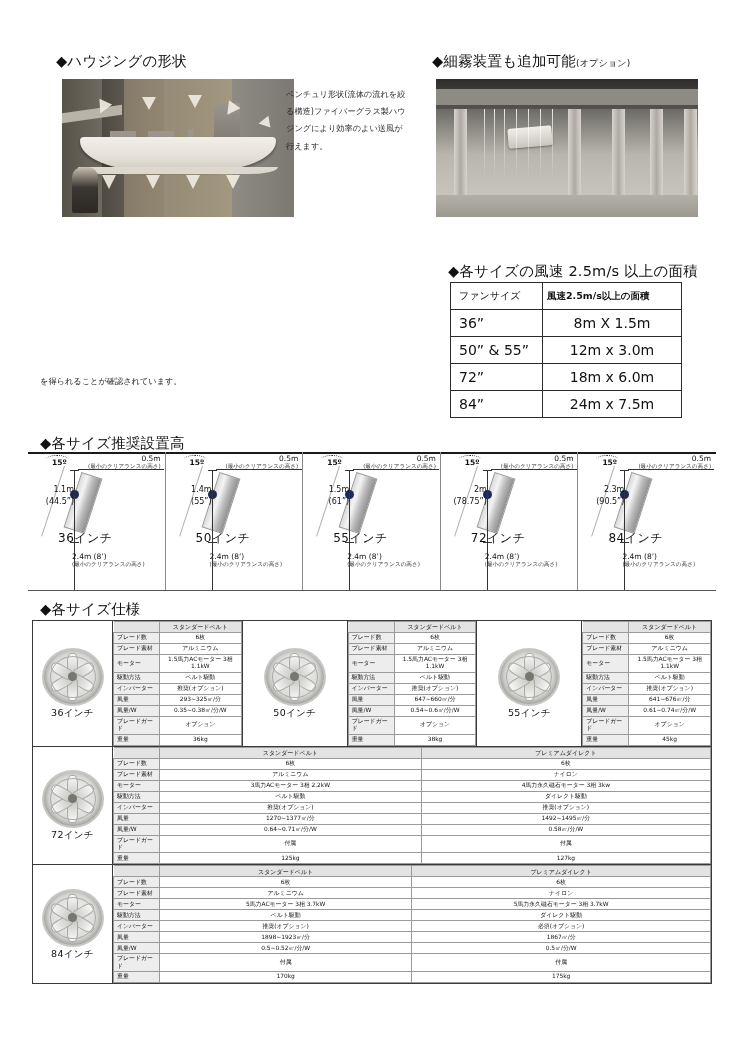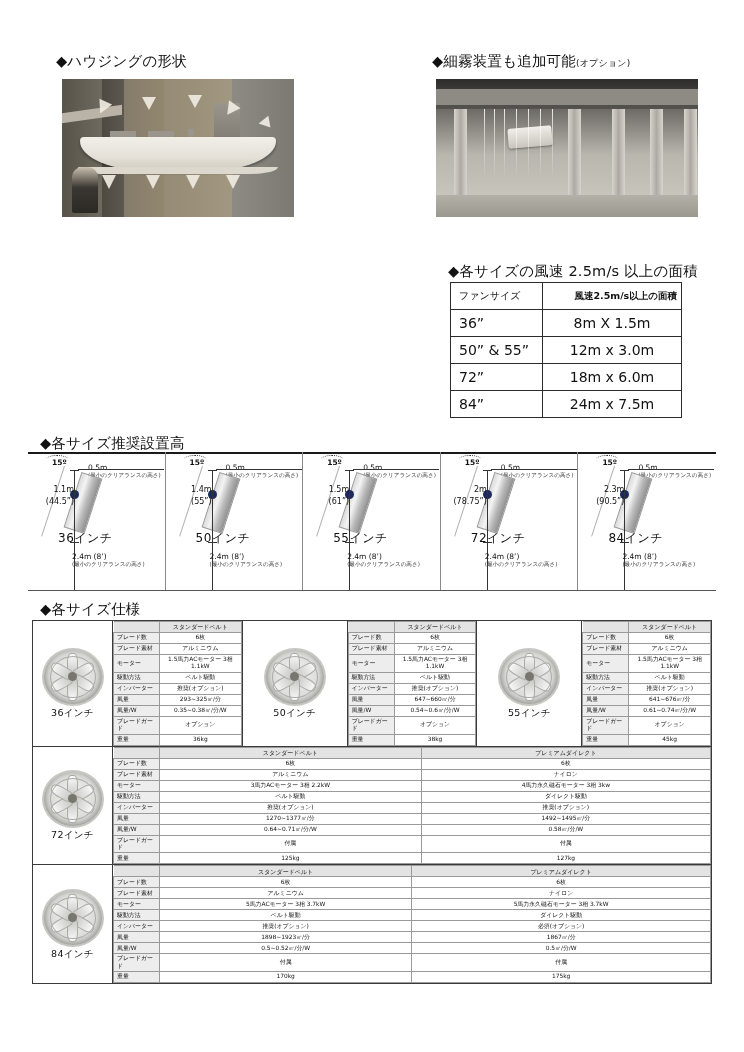--- a/index.html
+++ b/index.html
@@ -103,39 +103,39 @@
     border-top:1.6px dashed #e10000; }
   .lbl-12m { position:absolute; left:130px; top:12px; font-size:11.5px; font-weight:bold; }
   .lbl-3m { position:absolute; left:344px; top:42px; font-size:10.5px; font-weight:bold; }
   .flow-caption { position:absolute; left:40px; top:372px; width:390px;
     font-size:8.2px; line-height:2.3; color:#1a1a1a; }
 
   
   .area-tbl { position:absolute; left:450px; top:282px; width:232px;
     border-collapse:collapse; }
   .area-tbl td, .area-tbl th { border:1px solid #2b2b2b; }
-  .area-tbl thead th { font-size:9.5px; font-weight:bold; padding:6px 4px; text-align:right; }
+  .area-tbl thead th { font-size:9.5px; font-weight:bold; padding:6px 4px; text-align:left; }
   .area-tbl thead th.c1 { text-align:left; padding-left:8px; font-weight:500;font-size:10px; }
   .area-tbl tbody td { font-size:14px; padding:5px 4px; }
   .area-tbl tbody td.c1 { text-align:left; padding-left:8px; width:92px; }
   .area-tbl tbody td.c2 { text-align:center; }
 
   
   .inst-wrap { position:absolute; left:28px; top:452px; width:688px; height:140px; }
   .inst-top-rule { position:absolute; left:0; top:0; width:688px; height:0;
     border-top:2px solid #1a1a1a; }
   .inst-bot-rule { position:absolute; left:0; top:138px; width:688px; height:0;
     border-top:1px solid #555; }
   .inst-cell { position:absolute; top:0; width:137.6px; height:138px; }
   .inst-cell .divider { position:absolute; right:0; top:0; width:0; height:138px;
     border-right:1px solid #8a8a8a; }
   .ic-angle { position:absolute; left:24px; top:6px; font-size:7.5px; font-weight:bold; }
   .ic-arcdot { position:absolute; left:18px; top:3px; width:22px; height:8px;
     border-top:1px dotted #333; border-radius:50%; }
-  .ic-05 { position:absolute; left:60px; top:11px; font-size:7.5px; text-align:left; }
+  .ic-05 { position:absolute; left:60px; top:2px; font-size:7.5px; text-align:right; }
   .ic-05 .sub { display:block; font-size:5.6px; color:#333; }
   .ic-rule05 { position:absolute; left:50px; top:17px; width:86px; height:0;
     border-top:1px solid #333; }
   .ic-fan { position:absolute; left:44px; top:22px; width:22px; height:58px;
     background:linear-gradient(90deg,#dcdcdc 0%,#f4f4f4 30%,#b9b9b9 65%,#8f8f8f 100%);
     transform:rotate(18deg); border:1px solid #999; }
   .ic-fan-hub { position:absolute; left:42px; top:38px; width:9px; height:9px;
     background:#1b2a5a; border-radius:50%; }
   .ic-diagline { position:absolute; left:36px; top:14px; width:1px; height:74px;
     background:#b0b0b0; transform:rotate(18deg); transform-origin:top; }
@@ -211,20 +211,21 @@
     <div class="abs" style="left:80px;top:18px;width:0;height:0;border-left:7px solid transparent;border-right:7px solid transparent;border-top:13px solid rgba(240,236,226,.92);"></div>
     <div class="abs" style="left:126px;top:16px;width:0;height:0;border-left:7px solid transparent;border-right:7px solid transparent;border-top:13px solid rgba(240,236,226,.92);"></div>
     <div class="abs" style="left:162px;top:24px;width:0;height:0;border-left:7px solid transparent;border-right:7px solid transparent;border-top:13px solid rgba(240,236,226,.92);transform:rotate(35deg);"></div>
     <div class="abs" style="left:196px;top:38px;width:0;height:0;border-left:6px solid transparent;border-right:6px solid transparent;border-top:11px solid rgba(240,236,226,.92);transform:rotate(80deg);"></div>
     <div class="abs" style="left:40px;top:96px;width:0;height:0;border-left:7px solid transparent;border-right:7px solid transparent;border-top:14px solid rgba(240,236,226,.92);"></div>
     <div class="abs" style="left:84px;top:96px;width:0;height:0;border-left:7px solid transparent;border-right:7px solid transparent;border-top:14px solid rgba(240,236,226,.92);"></div>
     <div class="abs" style="left:124px;top:96px;width:0;height:0;border-left:7px solid transparent;border-right:7px solid transparent;border-top:14px solid rgba(240,236,226,.92);"></div>
     <div class="abs" style="left:164px;top:96px;width:0;height:0;border-left:7px solid transparent;border-right:7px solid transparent;border-top:14px solid rgba(240,236,226,.92);"></div>
   </div>
 
+  <div class="side-note">ベンチュリ形状(流体の流れを絞る構造)ファイバーグラス製ハウジングにより効率のよい送風が行えます。</div>
 
   <div class="abs sec-head" style="left:432px; top:52px;"><span>◆細霧装置も追加可能</span><span class="small">(オプション)</span></div>
 
   <div class="photo photo-mist">
     <div class="pm-ceil"></div>
     <div class="pm-duct" style="left:0;width:262px;"></div>
     <div class="pm-col" style="left:18px;"></div>
     <div class="pm-col" style="left:132px;"></div>
     <div class="pm-col" style="left:176px;"></div>
     <div class="pm-col" style="left:214px;"></div>
@@ -235,20 +236,21 @@
     <div class="pm-mistline" style="left:68px;"></div>
     <div class="pm-mistline" style="left:80px;"></div>
     <div class="pm-mistline" style="left:92px;"></div>
     <div class="pm-mistline" style="left:104px;"></div>
     <div class="pm-mistline" style="left:116px;"></div>
     <div class="pm-floor"></div>
   </div>
 
 
   <div class="flow-caption">
+    <div>を得られることが確認されています。</div>
   </div>
 
   <div class="abs sec-head" style="left:448px; top:262px;">◆各サイズの風速 2.5m/s 以上の面積</div>
 
   <table class="area-tbl">
     <thead>
         <tr>
       <th class="c1">ファンサイズ</th>
       <th>風速2.5m/s以上の面積</th>
     </tr>

